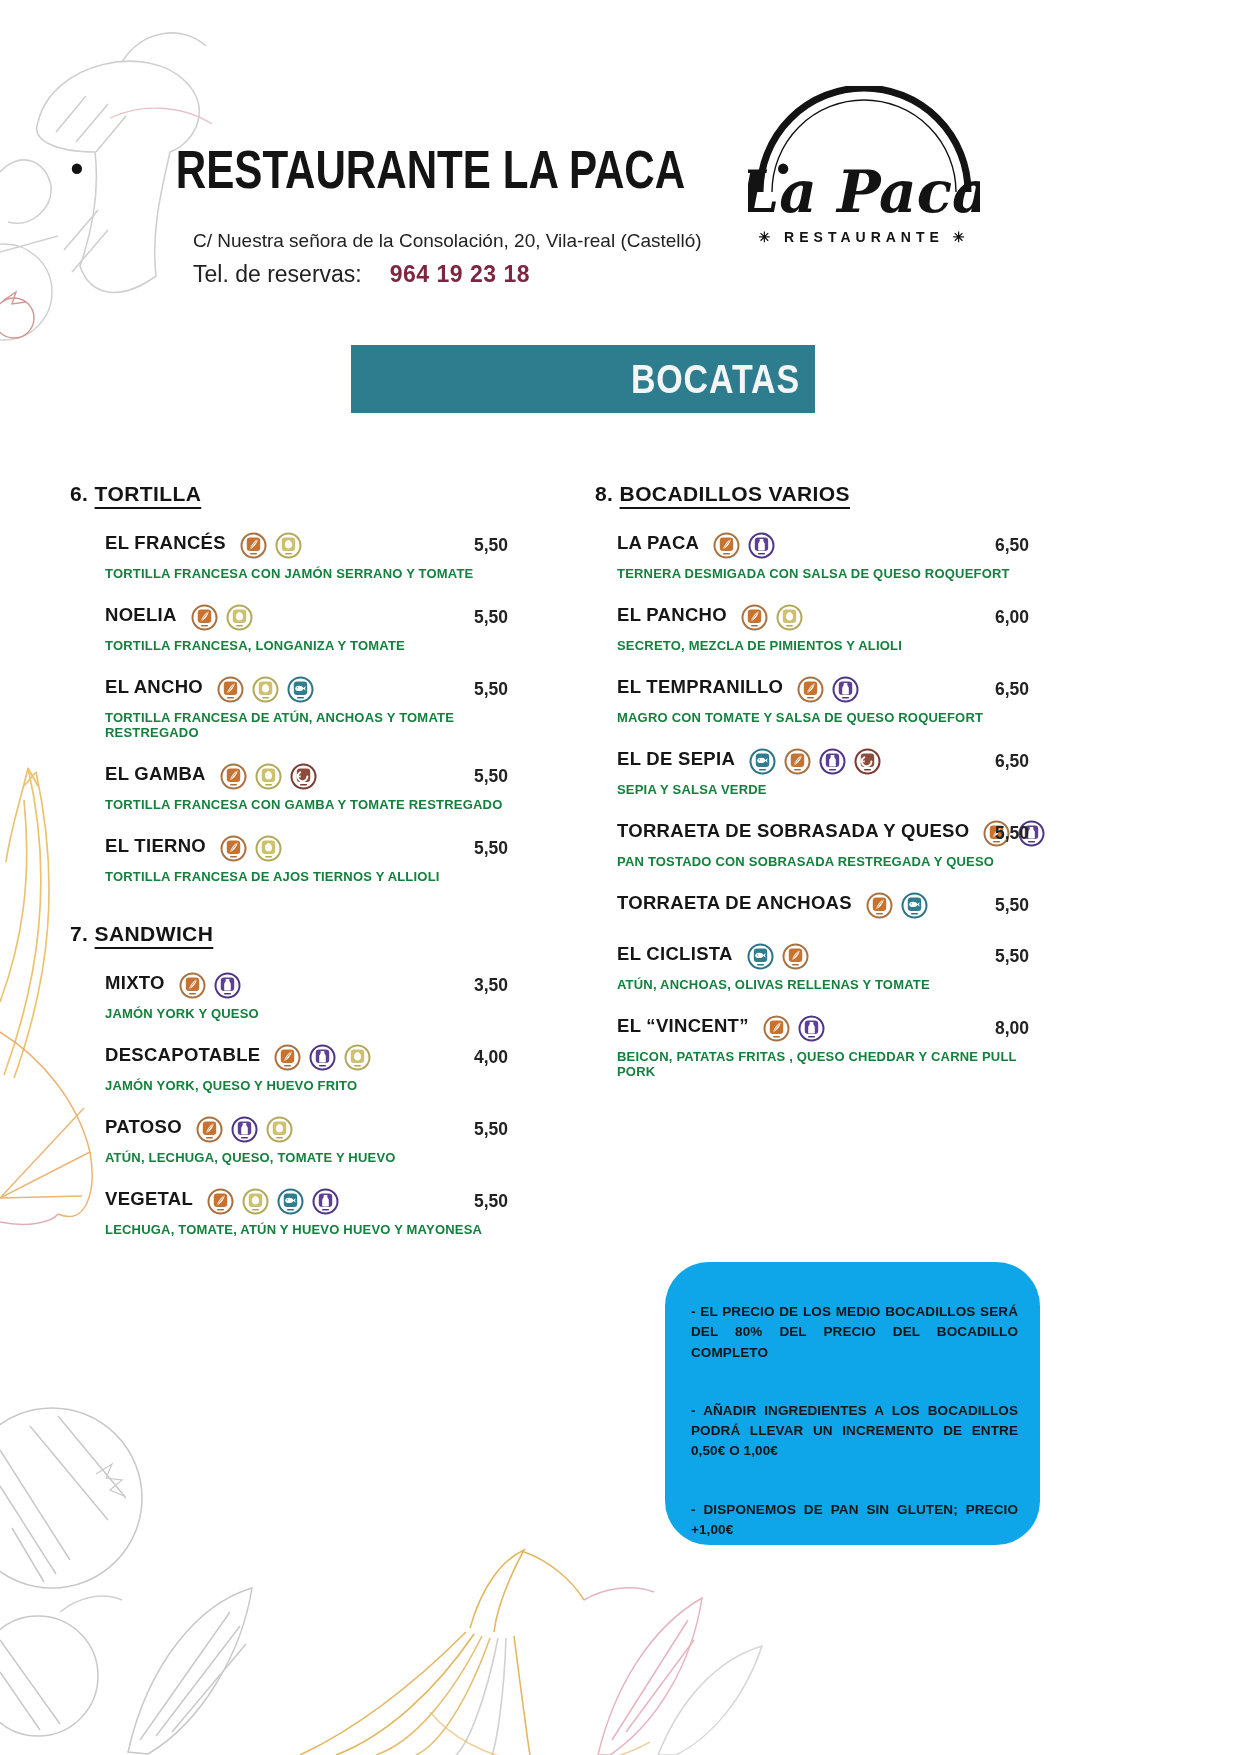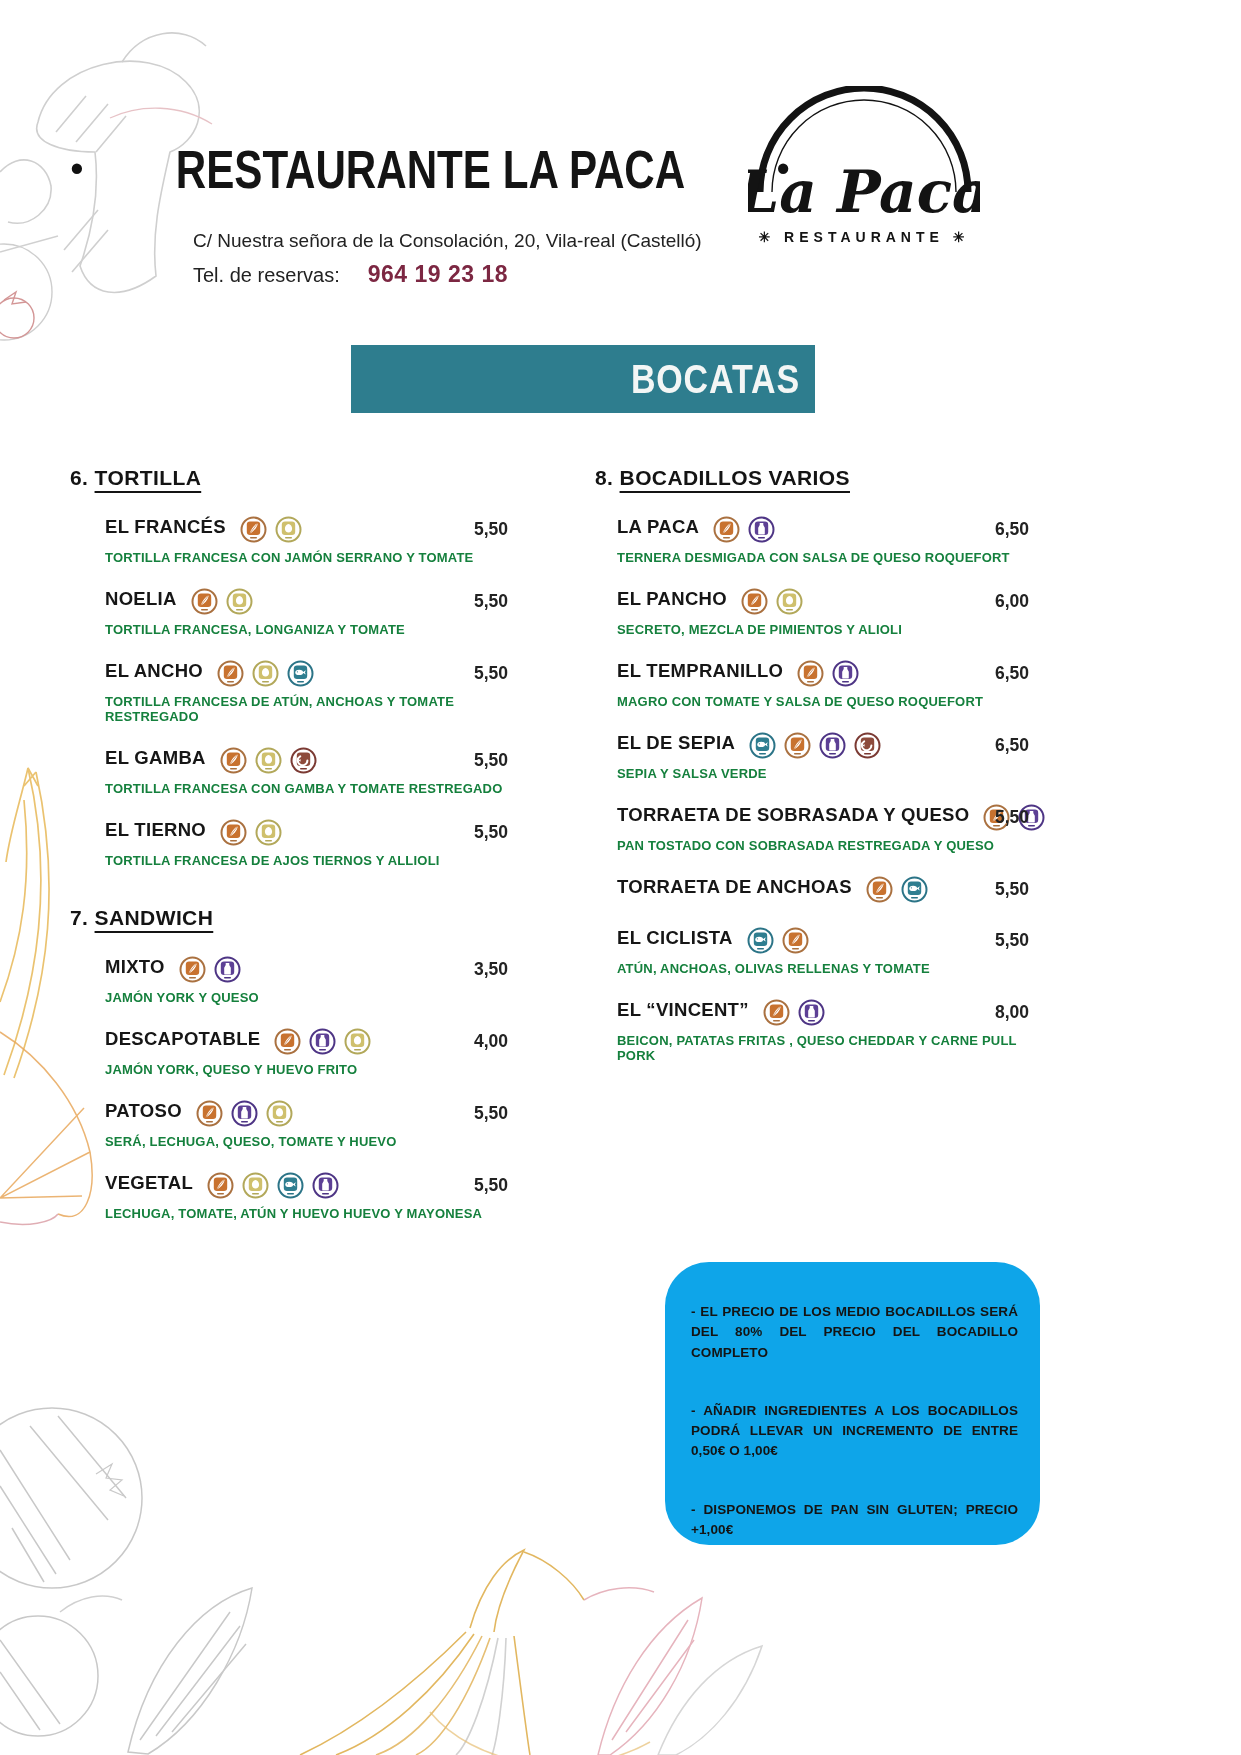--- a/index.html
+++ b/index.html
@@ -8,35 +8,35 @@
   .deco{position:absolute;left:0;top:0;pointer-events:none;}
 
   
   .header-title{position:absolute;top:138px;left:80px;width:700px;display:flex;
                 justify-content:center;align-items:center;gap:20px;}
   .bullet{font-size:38px;line-height:1;color:#111;}
   .title-text{display:inline-block;font-size:54px;font-weight:800;color:#141414;
               transform:scaleX(0.78);transform-origin:center;white-space:nowrap;}
   .address{position:absolute;top:230px;left:193px;font-size:19px;color:#222;}
   .tel-row{position:absolute;top:261px;left:193px;display:flex;align-items:baseline;gap:28px;}
-  .tel-label{font-size:20px;color:#222;}
+  .tel-label{font-size:23px;color:#222;}
   .tel-number{font-size:23px;font-weight:bold;color:#7c2742;letter-spacing:0.5px;}
   .logo{position:absolute;top:86px;left:748px;width:232px;height:164px;}
 
   
   .banner{position:absolute;top:345px;left:351px;width:464px;height:68px;background:#2e7d8e;
           display:flex;align-items:center;justify-content:flex-end;}
   .banner-text{font-size:40px;font-weight:800;color:#f3f6f5;transform:scaleX(0.85);letter-spacing:1px;}
 
   
   .col{position:absolute;top:466px;width:440px;}
   #col-left{left:70px;}
   #col-right{left:595px;}
   .menu-section + .menu-section{margin-top:38px;}
-  .sec-h{font-size:21px;font-weight:bold;color:#141414;margin:0 0 26px 0;letter-spacing:0.4px;}
+  .sec-h{font-size:21px;font-weight:bold;color:#141414;margin:16px 0 26px 0;letter-spacing:0.4px;}
   .sec-title-text{text-decoration:underline;text-underline-offset:6px;text-decoration-thickness:2px;}
   .items{padding-left:35px;}
   #col-right .items{padding-left:22px;}
   .menu-item{position:relative;margin-bottom:23px;}
   .item-row{display:flex;align-items:flex-start;min-height:28px;}
   .item-name{font-size:18.5px;font-weight:bold;color:#161616;letter-spacing:0.3px;white-space:nowrap;}
   .item-allergens{display:flex;gap:8px;margin-left:14px;}
   .allergen{width:27px;height:27px;display:inline-block;}
   .allergen svg{display:block;}
   .item-price{position:absolute;right:2px;top:3px;font-size:17.5px;font-weight:bold;color:#222;}
@@ -375,21 +375,21 @@
                   <svg viewBox="0 0 27 27" width="27" height="27">
                     <circle cx="13.5" cy="13.5" r="12" fill="#fff" stroke="#b2a85a" stroke-width="2"></circle>
                     <rect x="6.8" y="5.6" width="13.4" height="13.4" rx="3.2" fill="#cfc06d"></rect>
                     <path d="M13.5,7.9 c2,0 3.6,2.3 3.6,4.8 c0,2.2 -1.6,3.9 -3.6,3.9 c-2,0 -3.6,-1.7 -3.6,-3.9 c0,-2.5 1.6,-4.8 3.6,-4.8 Z" fill="#fff"></path>
                     <rect x="10" y="21" width="7" height="1.5" rx="0.7" fill="#b2a85a"></rect>
                   </svg>
                 </span>
               </span>
             </div>
             <span class="item-price">5,50</span>
-            <div class="item-desc">SERÁ, LECHUGA, QUESO, TOMATE Y HUEVO</div>
+            <div class="item-desc">ATÚN, LECHUGA, QUESO, TOMATE Y HUEVO</div>
           </div>
           <div class="menu-item">
             <div class="item-row">
               <span class="item-name">VEGETAL</span>
               <span class="item-allergens">
                 <span class="allergen">
                   <svg viewBox="0 0 27 27" width="27" height="27">
                     <circle cx="13.5" cy="13.5" r="12" fill="#fff" stroke="#aa7140" stroke-width="2"></circle>
                     <rect x="6.8" y="5.6" width="13.4" height="13.4" rx="3.2" fill="#c8722f"></rect>
                     <path d="M9.6,17.6 C11.2,12.4 14.2,9 18,6.9 C16.9,11.8 13.8,15.5 9.6,17.6 Z" fill="#fff"></path>

